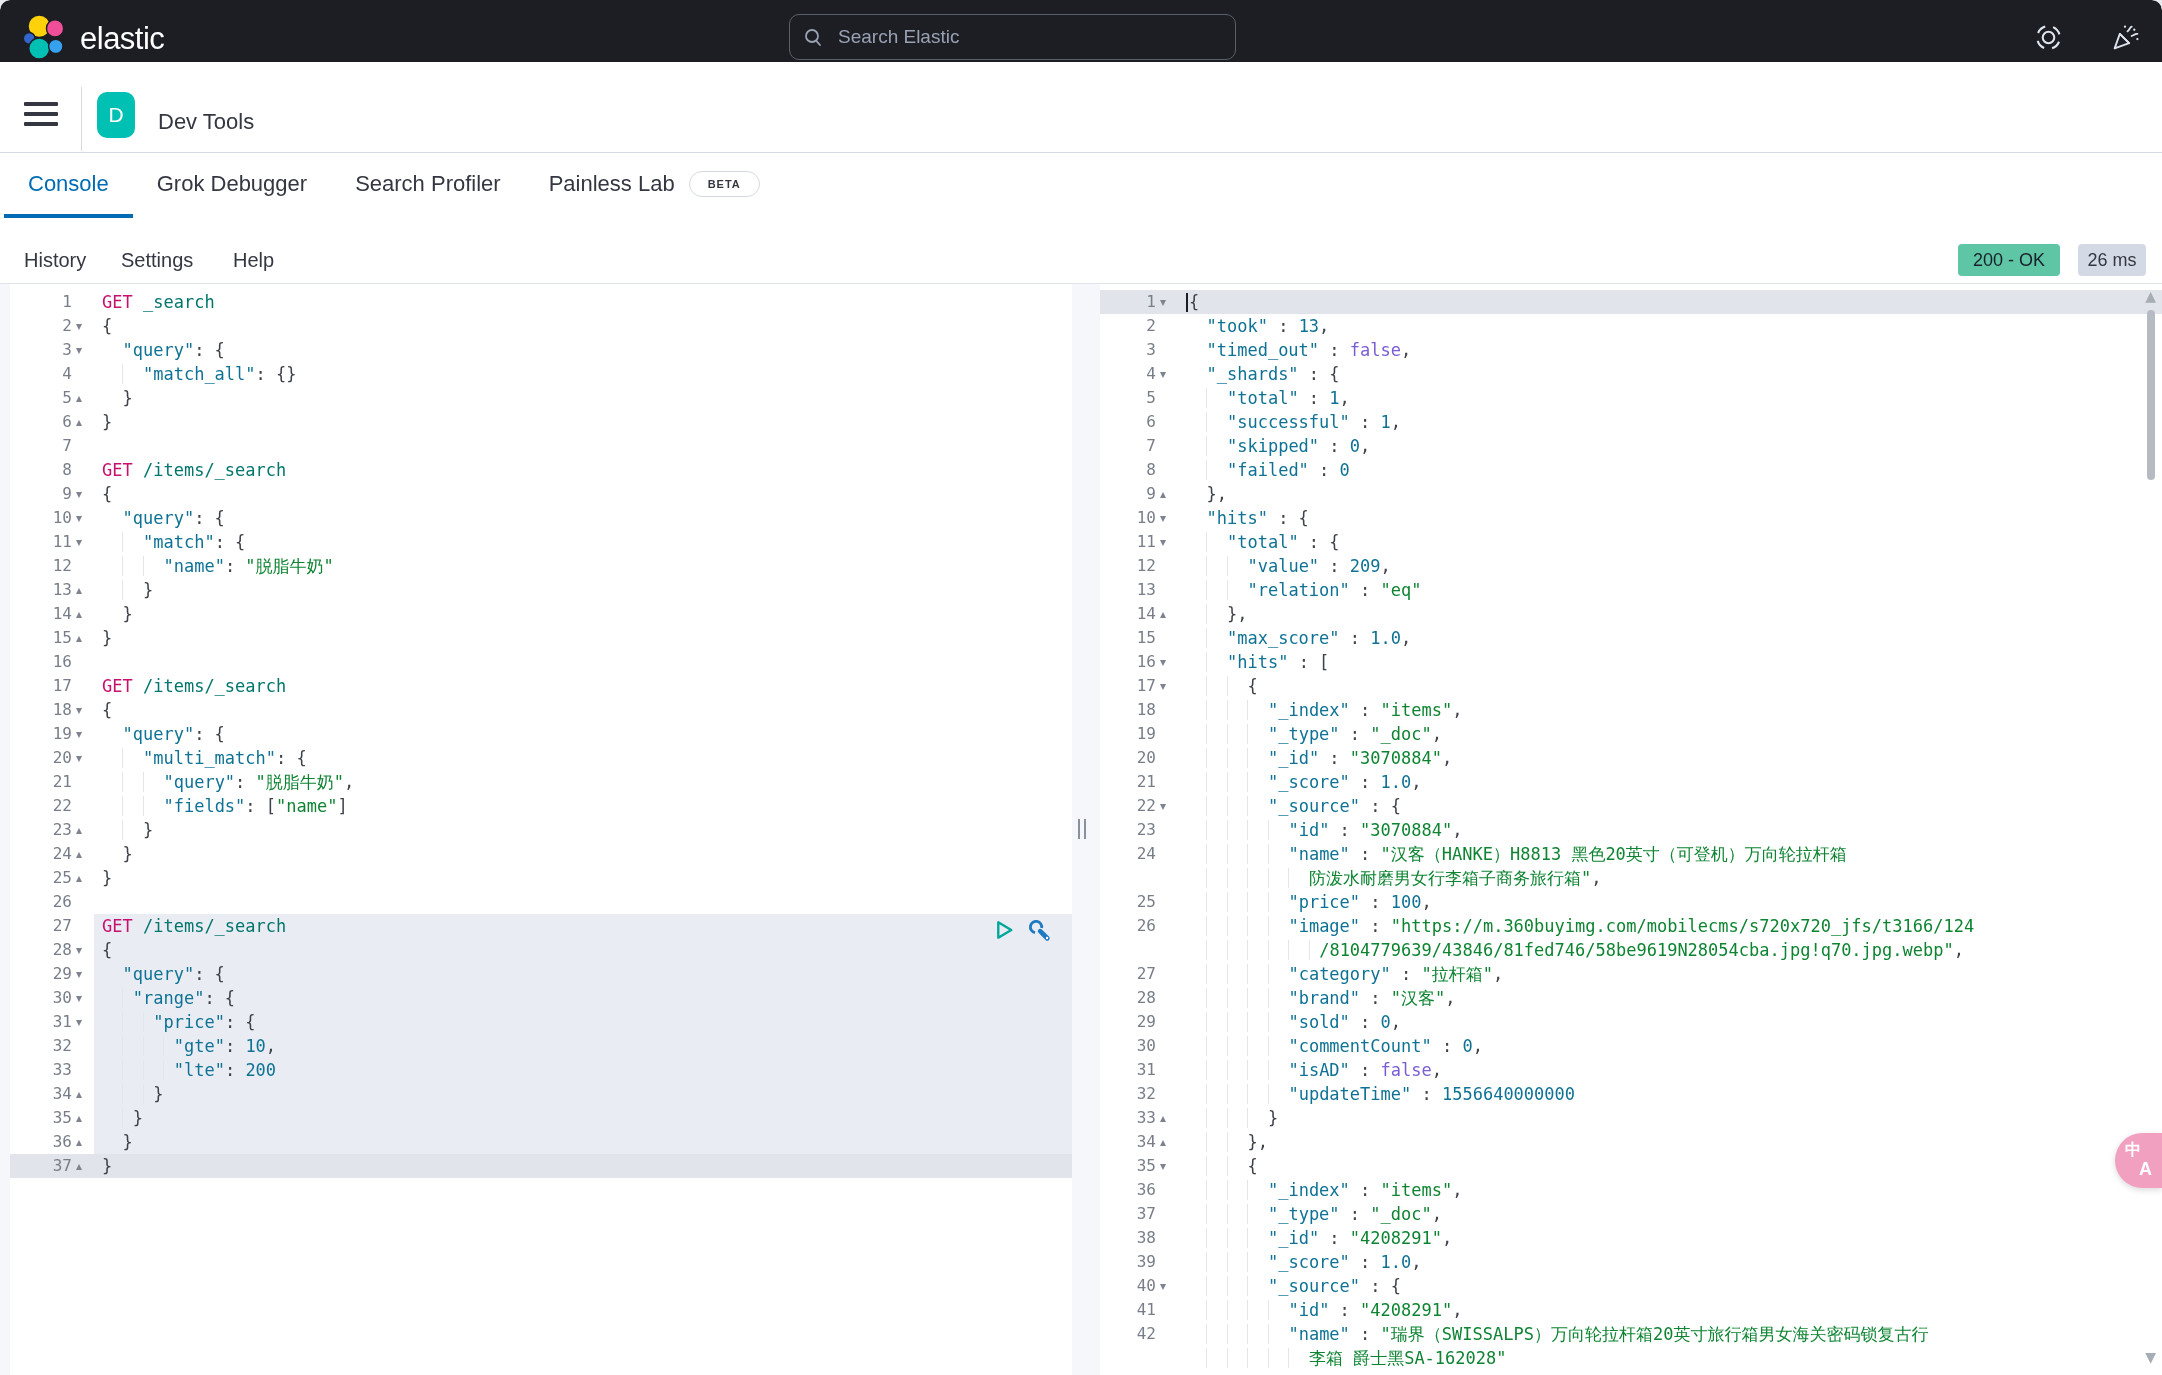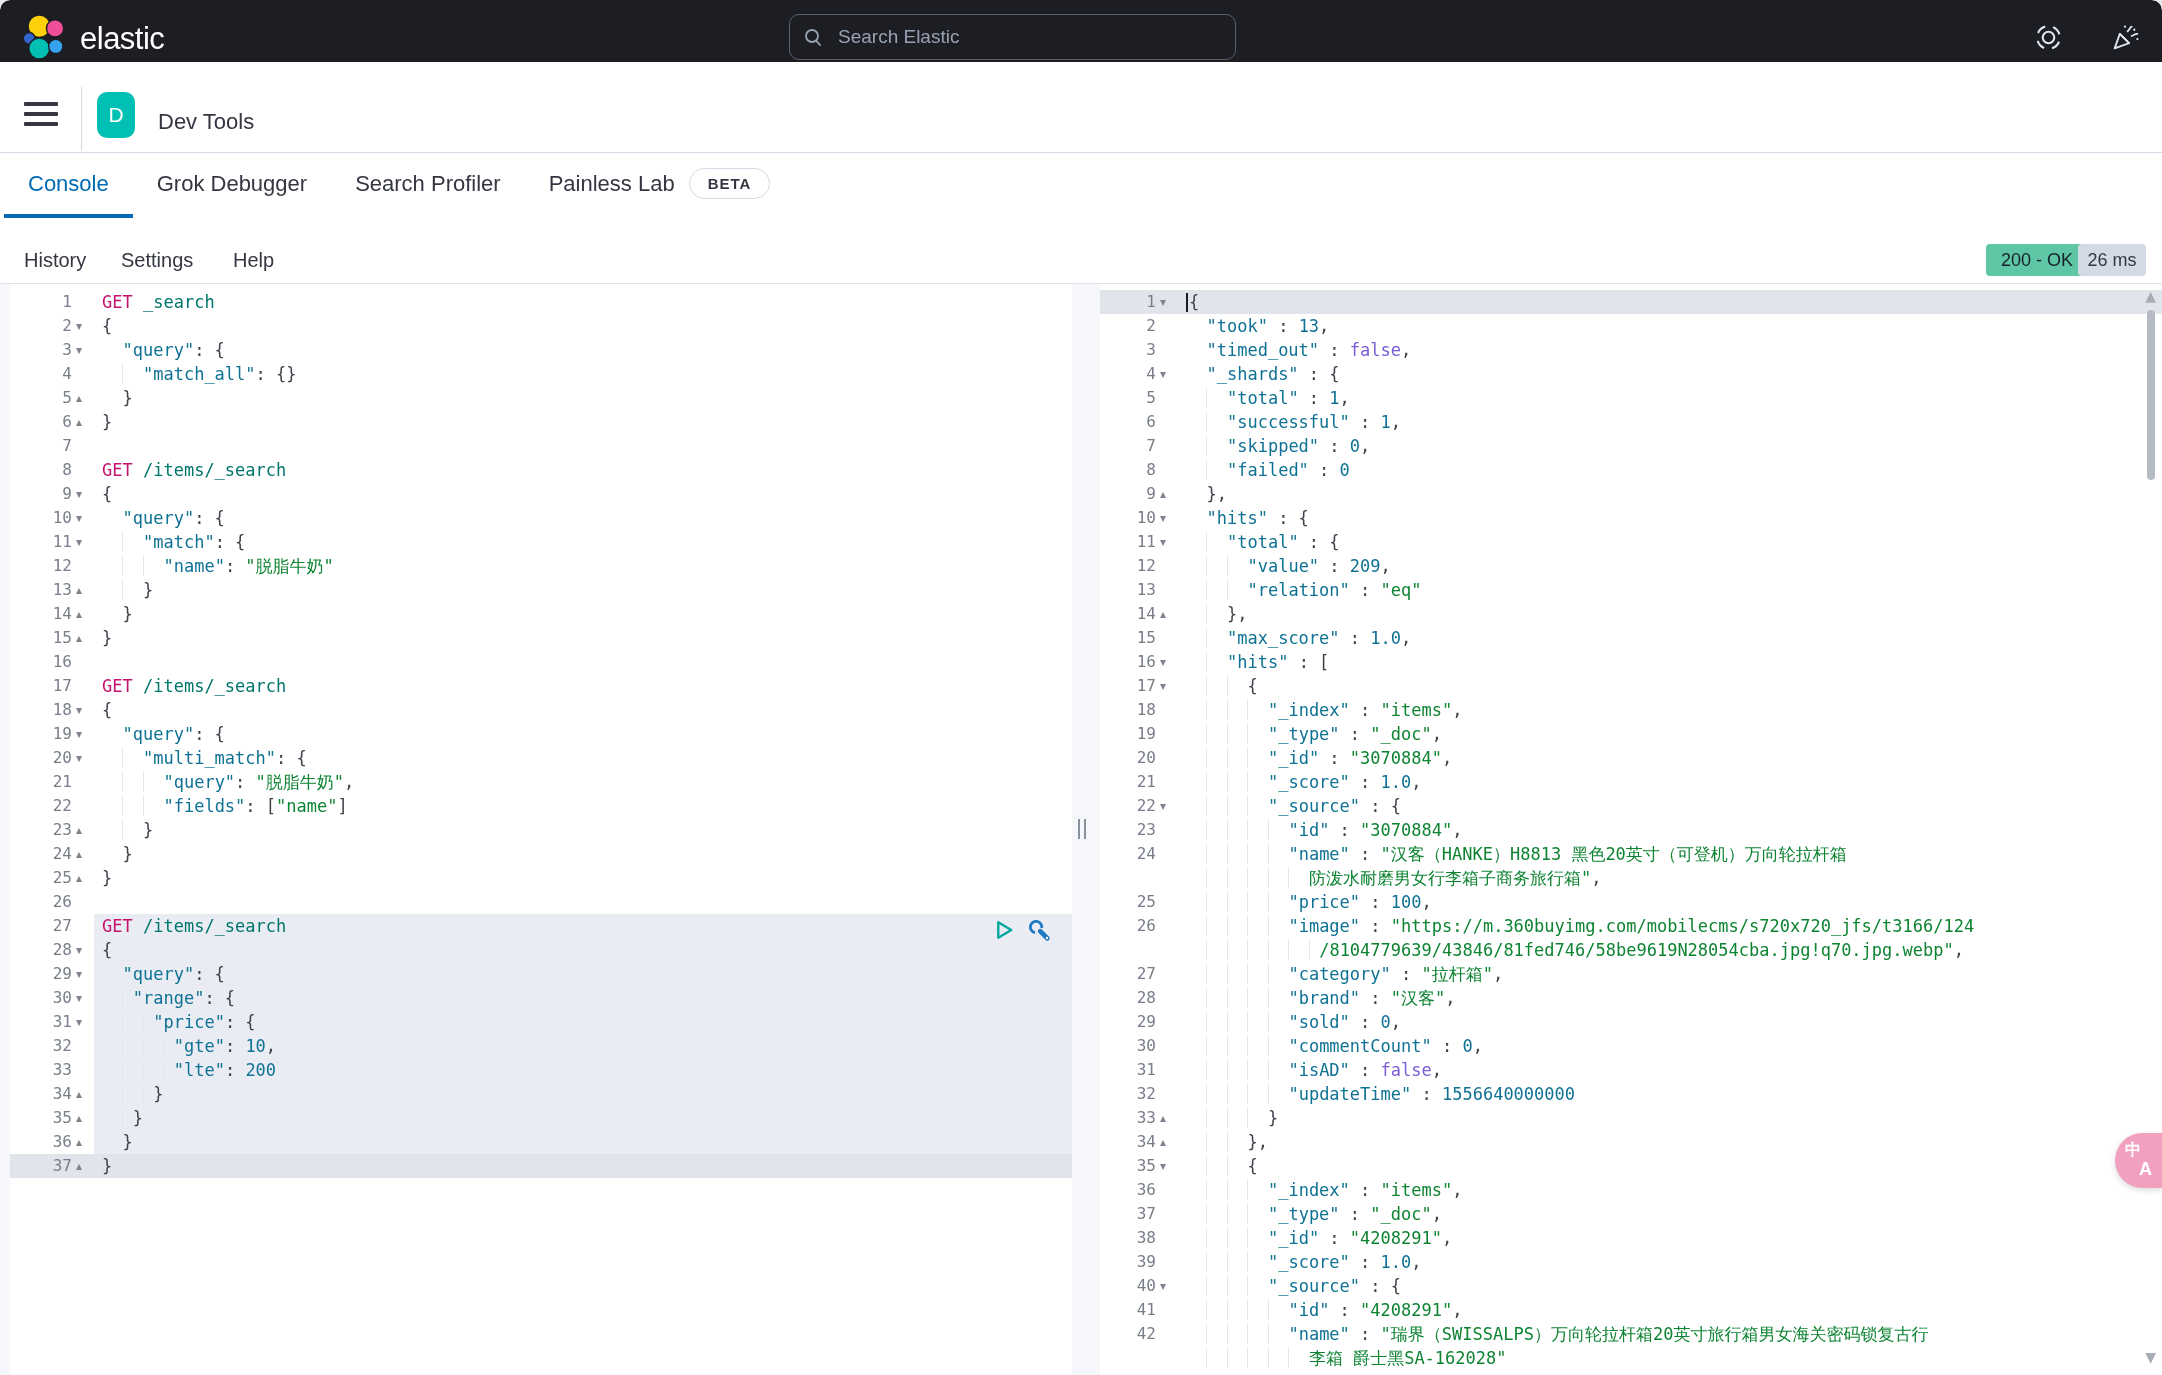--- a/index.html
+++ b/index.html
@@ -32,28 +32,28 @@
   }
   .page-title { position:absolute; left:158px; top:75px; height:78px; display:flex; align-items:center; font-size:22px; color:#343741;margin-top:8px; }
   
   .tabs { position:absolute; left:4px; top:153px; height:65px; display:flex; }
   .tab {
     display:flex; align-items:center; padding:0 24px; font-size:22px; color:#343741; cursor:pointer;
     border-bottom:4px solid transparent; gap:14px;
   }
   .tab.active { color:#006BB4; border-bottom-color:#006BB4; }
   .beta-pill {
-    border:1px solid #D3DAE6; border-radius:20px; padding:6px 18px; font-size:15px; font-weight:bold;
+    border:1px solid #D3DAE6; border-radius:20px; padding:6px 18px; font-size:11px; font-weight:bold;
     letter-spacing:1px; color:#343741; background:#fff;
   }
   
   .ctoolbar { position:absolute; left:0; top:228px; width:100%; height:65px; background:#fff; }
   .ctool-link { position:absolute; top:0; height:65px; display:flex; align-items:center; font-size:20px; color:#343741; cursor:pointer; }
   .badge { position:absolute; top:244px; height:32px; border-radius:4px; display:flex; align-items:center; justify-content:center; font-size:18px; }
-  .badge.ok { left:1958px; width:102px; background:#5FC6A5; color:#17202B;margin-left:28px; }
+  .badge.ok { left:1958px; width:102px; background:#5FC6A5; color:#17202B; }
   .badge.ms { left:2078px; width:68px; background:#D3DAE6; color:#343741; }
   
   .editor-area { position:absolute; left:0; top:283px; right:0; bottom:0; background:#F5F7FA; border-top:1px solid #E0E4E9; }
   .pane { position:absolute; top:0; bottom:0; background:#fff; overflow:hidden; padding-top:6px; }
   .pane.left  { left:10px;  width:1062px; }
   .pane.right { left:1100px; right:0; }
   .resizer { position:absolute; left:1072px; top:0; bottom:0; width:28px; cursor:col-resize; }
   .resizer .grip { position:absolute; left:6px; top:535px; display:flex; gap:4px; }
   .resizer .grip i { display:block; width:2px; height:20px; background:#8A919E; }
   

